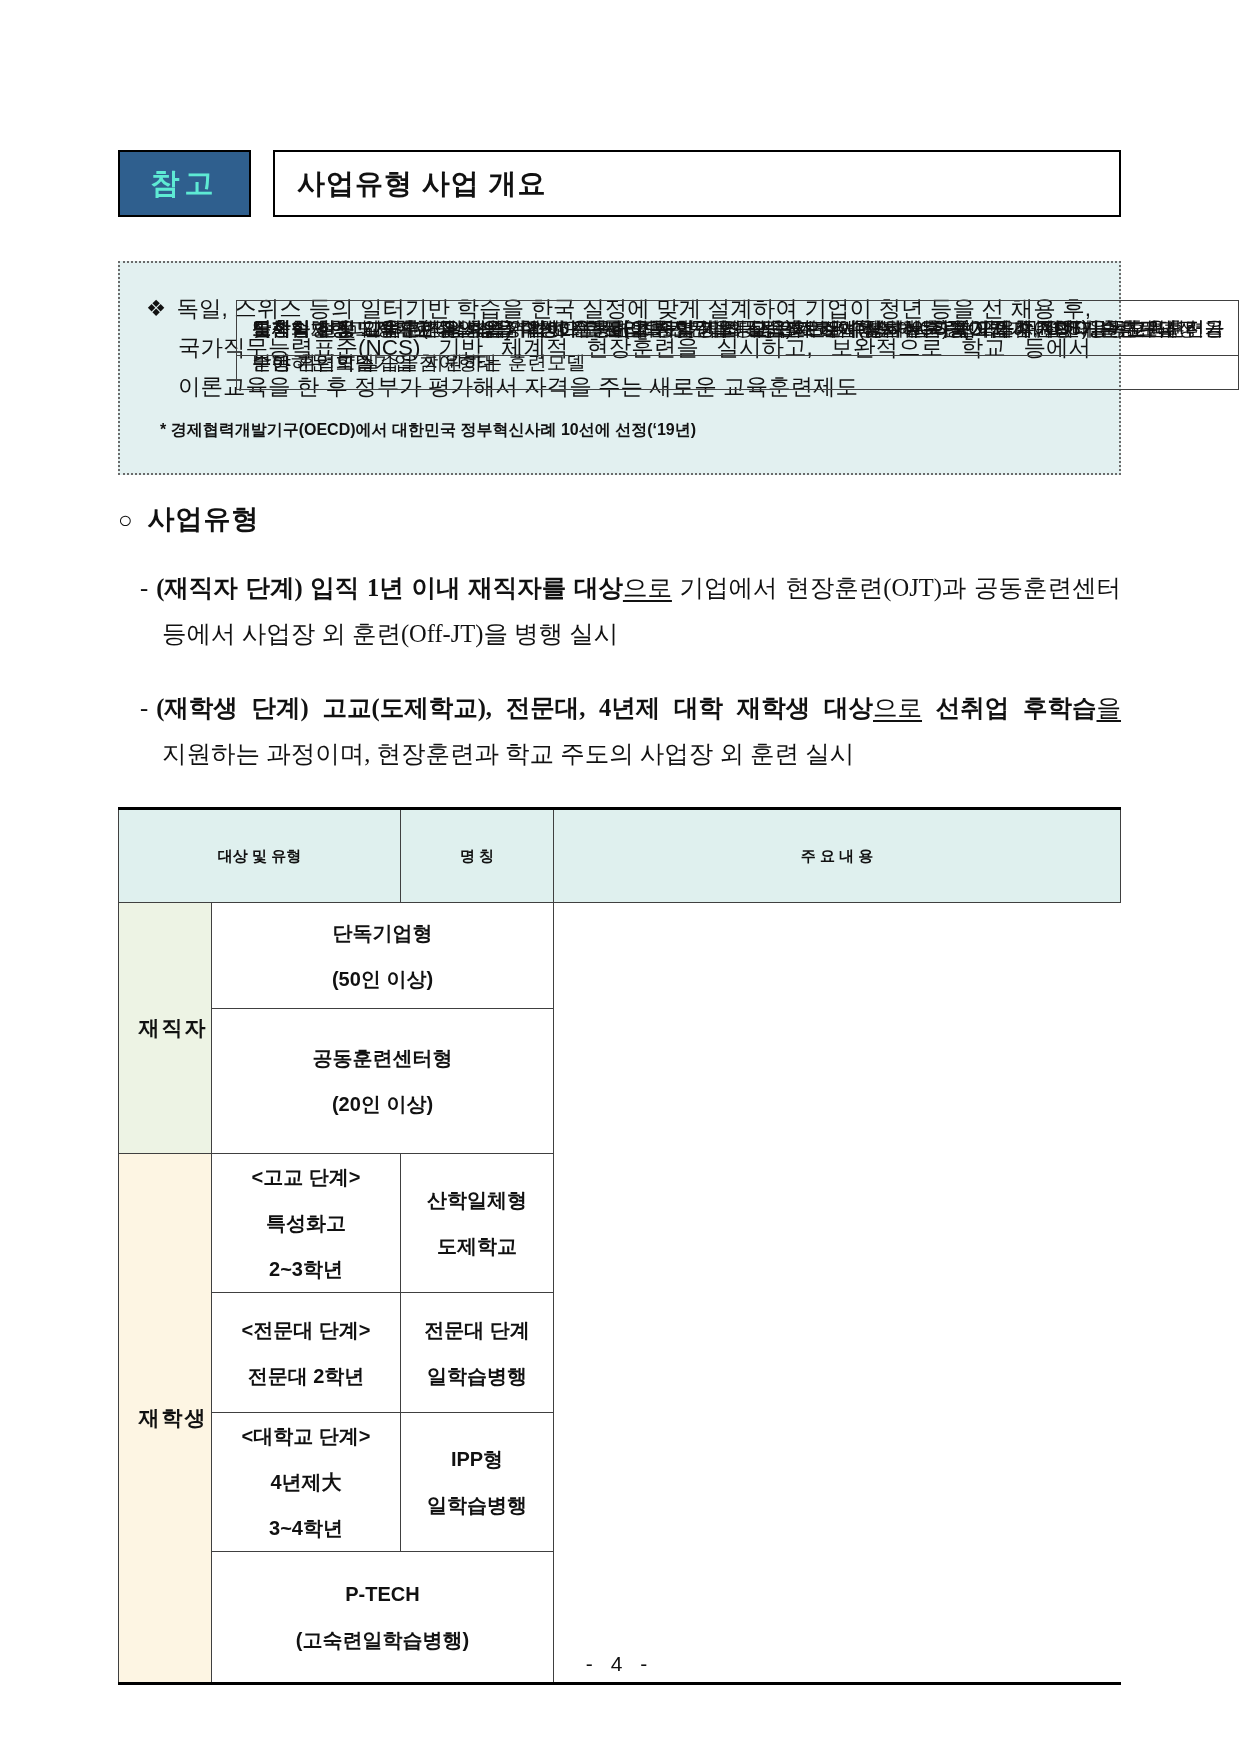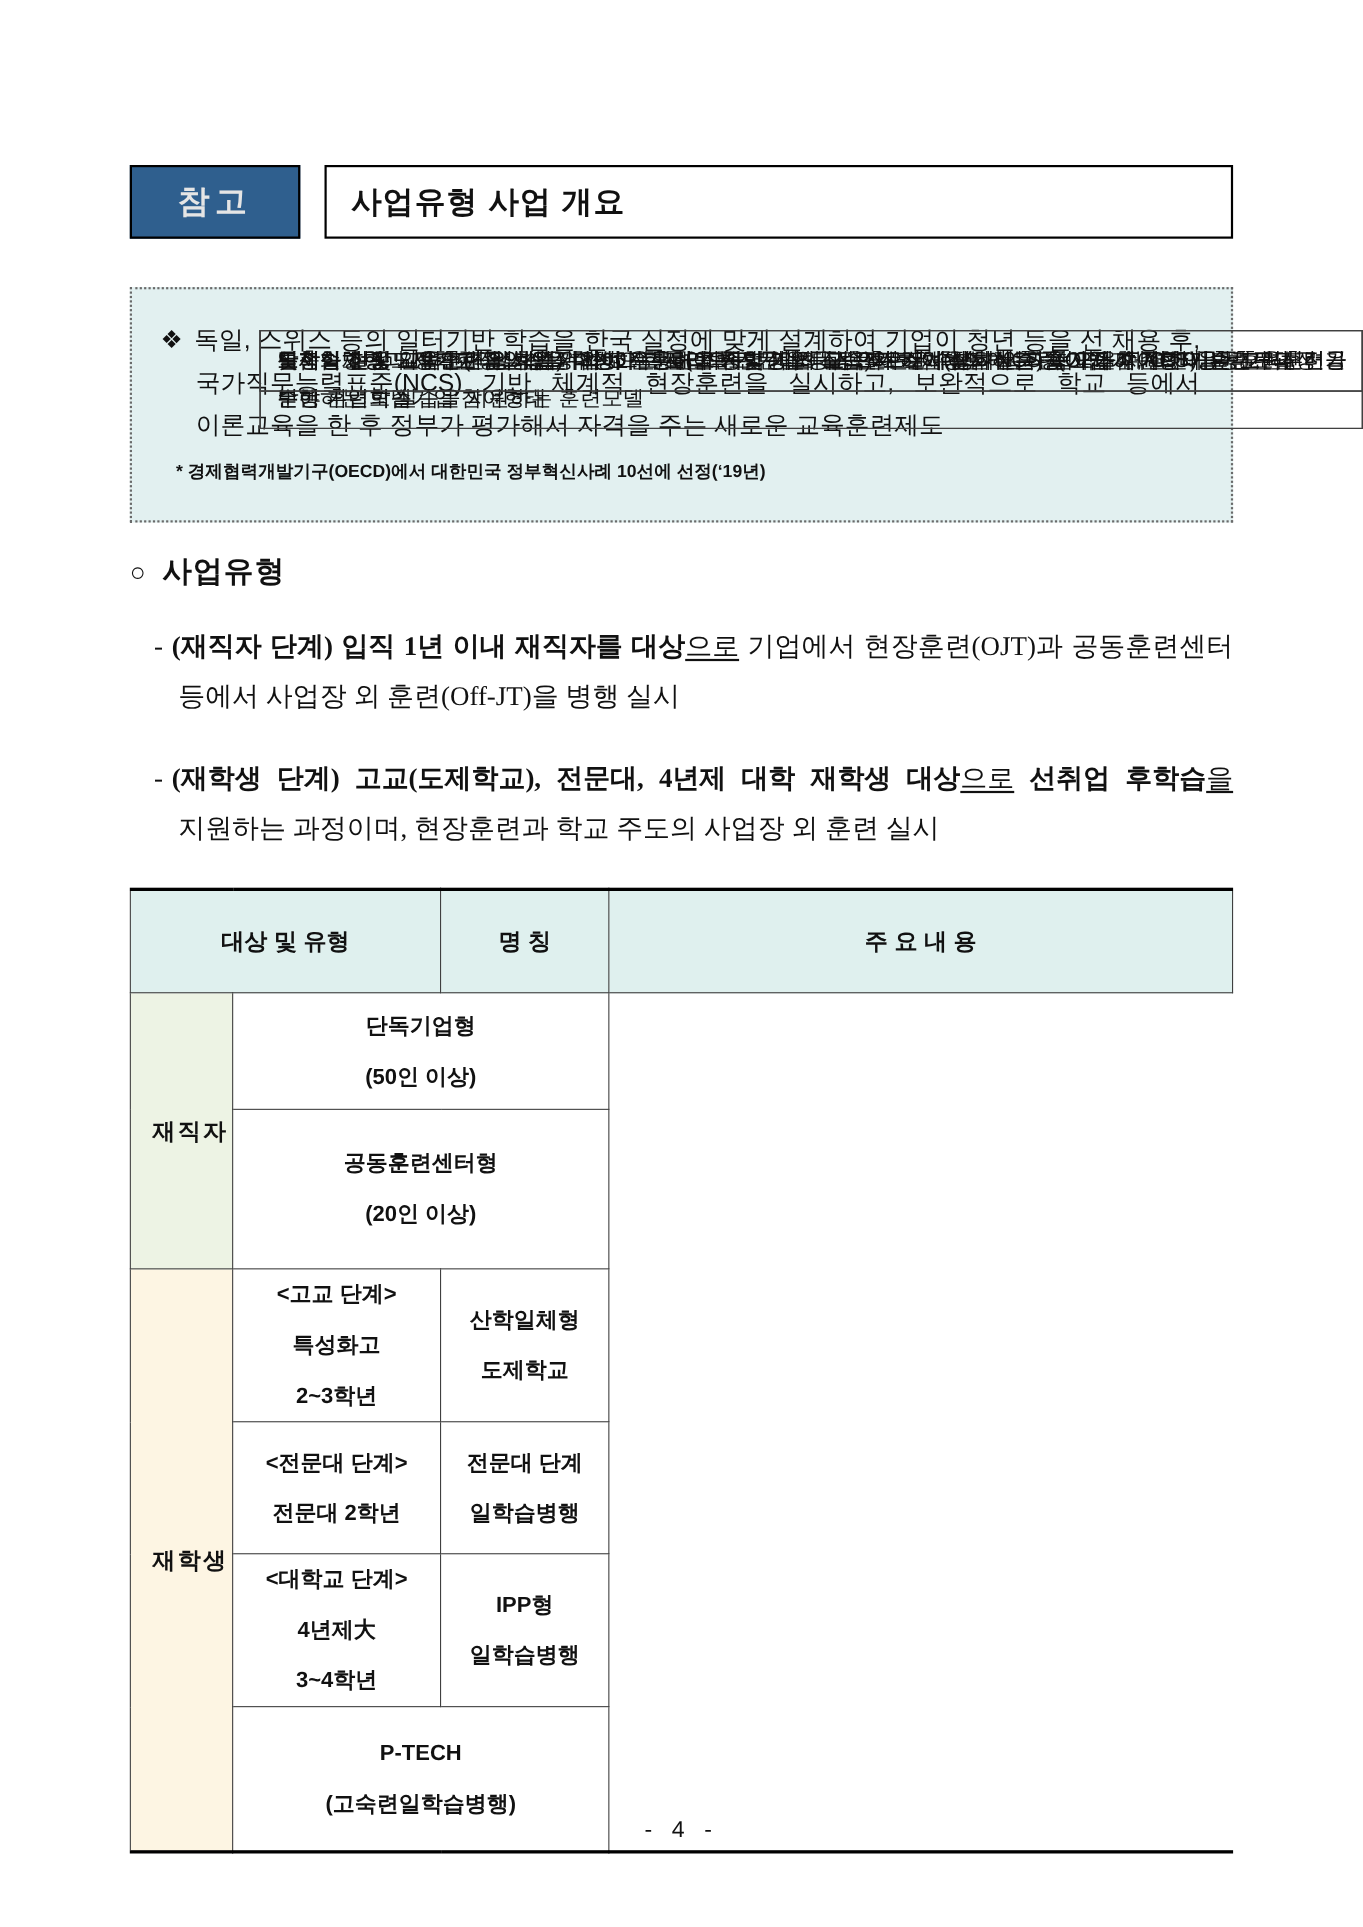--- a/index.html
+++ b/index.html
@@ -12,23 +12,23 @@
   }
   .content {
     position: absolute;
     left: 118px; top: 150px;
     width: 1003px;
   }
 
   
   .hdr-row { display: flex; align-items: stretch; height: 67px; }
   .hdr-badge {
-    width: 155px; background: #2f5f8e;
+    width: 133px; background: #2f5f8e;
     border: 2px solid #000;
-    color: #e5e5e5; font-weight: bold; font-size: 29px; letter-spacing: 5px;
+    color: #5eead4; font-weight: bold; font-size: 29px; letter-spacing: 5px;
     display: flex; align-items: center; justify-content: center;
   }
   .hdr-gap { width: 22px; }
   .hdr-titlebox {
     flex: 1; border: 2px solid #000; background: #fff;
     display: flex; align-items: center;
     padding-left: 22px;
     font-weight: bold; font-size: 28px; letter-spacing: 1px;
   }
 
@@ -78,21 +78,21 @@
     border-top: 3px solid #000;
     border-bottom: 3px solid #000;
     font-size: 20px;
   }
   table.types th, table.types td {
     border: 1px solid #404040;
     vertical-align: middle;
   }
   table.types th {
     background: #dff0ee;
-    font-weight: bold; font-size: 21px;
+    font-weight: bold; font-size: 15px;
     height: 94px; text-align: center;
   }
   th.no-left, td.no-left { border-left: none; }
   th.no-right, td.no-right { border-right: none; }
   td.strip {
     width: 93px; text-align: center;
     font-weight: bold; font-size: 21px; letter-spacing: 2px; padding-left: 16px;
   }
   td.strip.green { background: #edf3e4; }
   td.strip.cream { background: #fdf5e3; }

